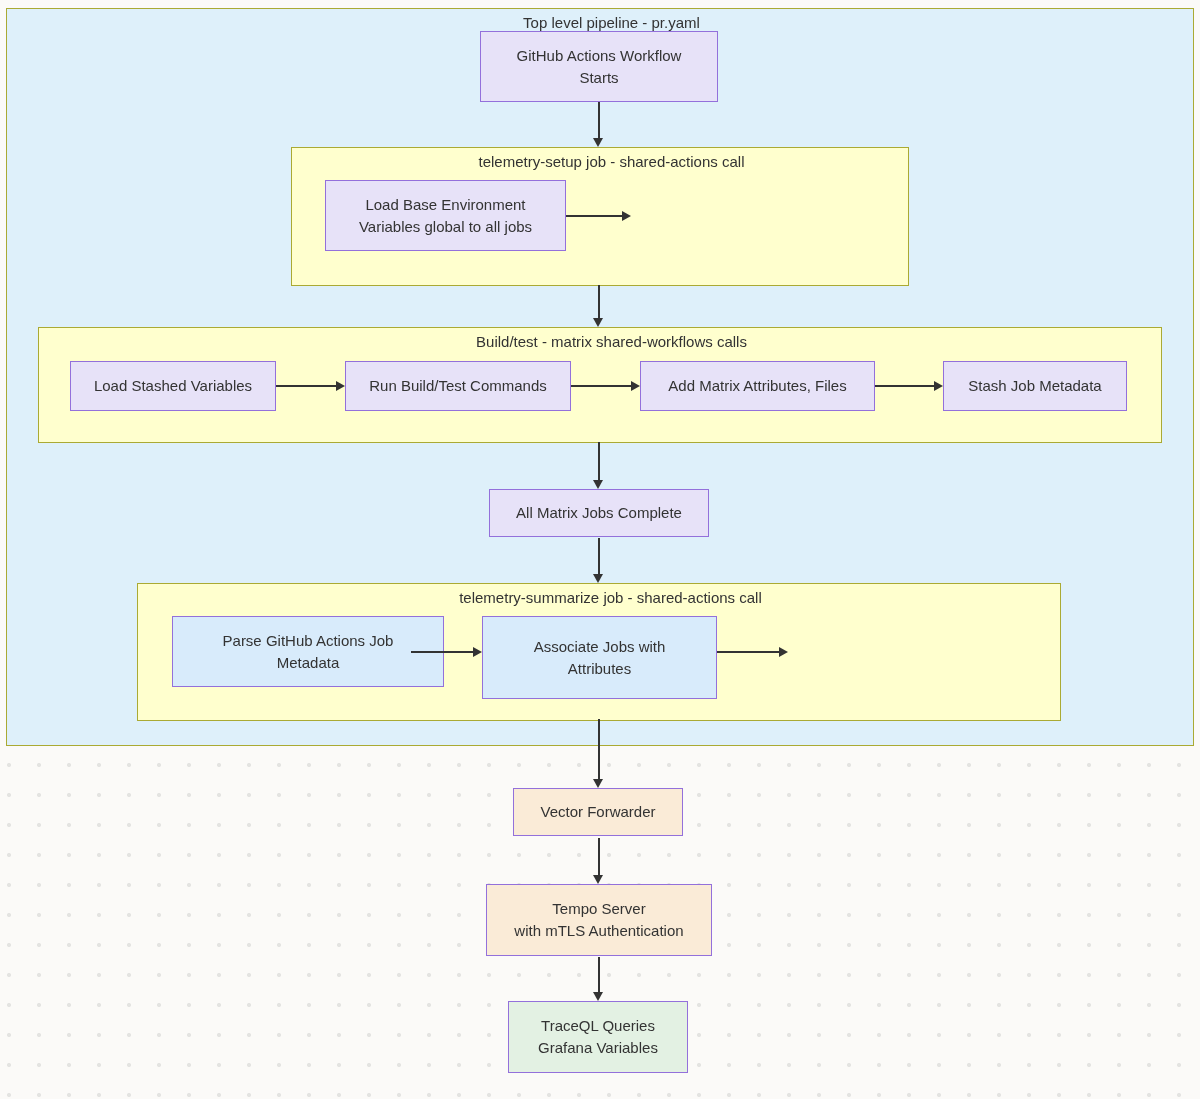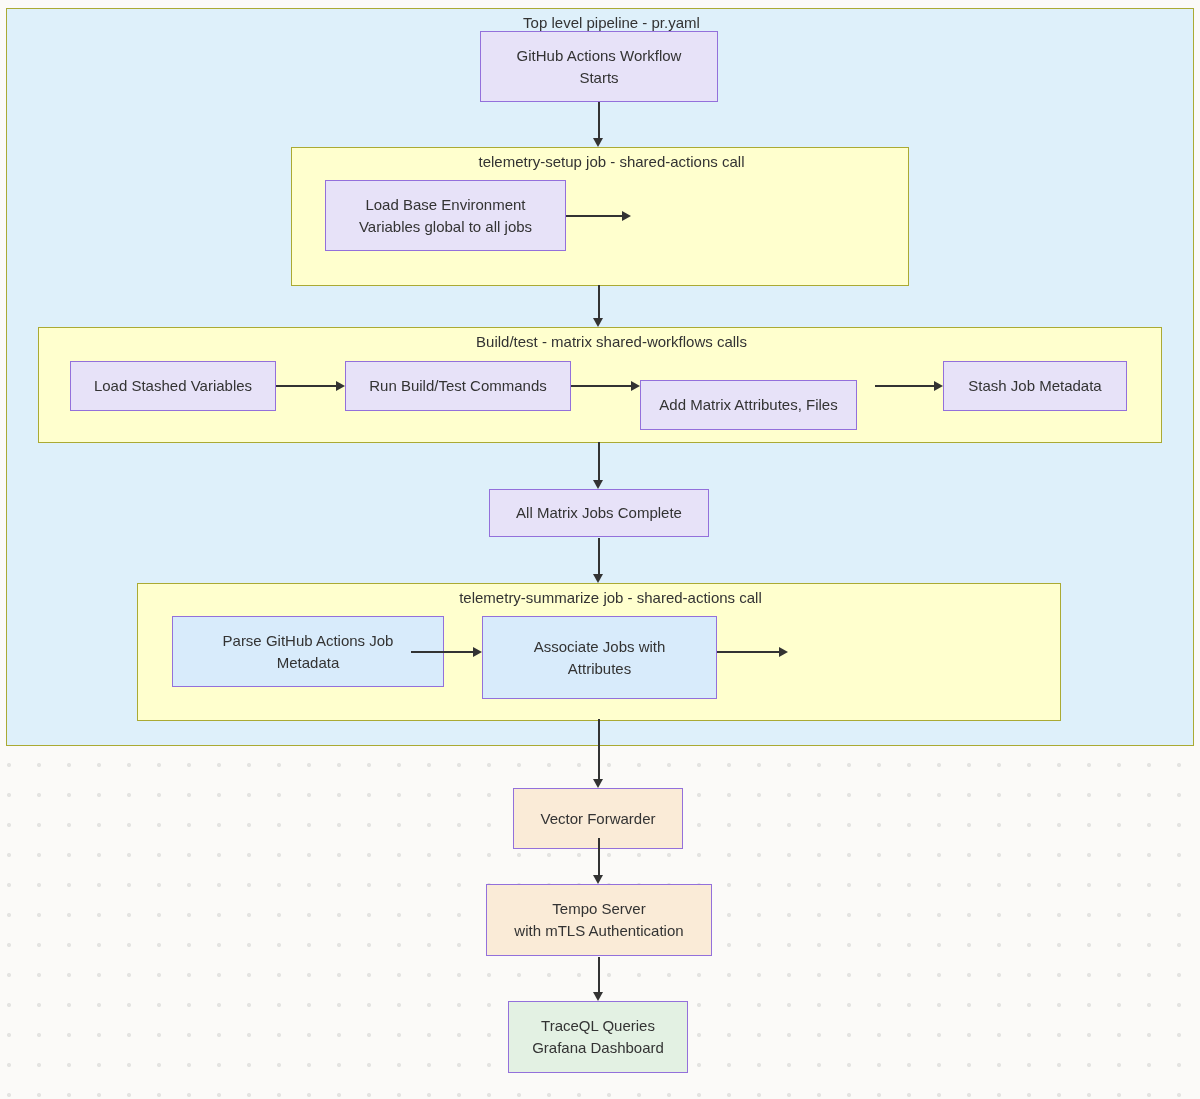--- a/index.html
+++ b/index.html
@@ -92,21 +92,21 @@
 
 
   <div class="node n-lav" style="left:345px;top:361px;width:226px;height:50px">
     <div>Run Build/Test Commands</div>
   </div>
 
   <div class="node n-lav" style="left:70px;top:361px;width:206px;height:50px">
     <div>Load Stashed Variables</div>
   </div>
 
-  <div class="node n-lav" style="left:640px;top:380px;width:217px;height:50px">
+  <div class="node n-lav" style="left:640px;top:361px;width:235px;height:50px">
     <div>Add Matrix Attributes, Files</div>
   </div>
 
   <div class="node n-lav" style="left:943px;top:361px;width:184px;height:50px">
     <div>Stash Job Metadata</div>
   </div>
 
   <div class="node n-lav" style="left:489px;top:489px;width:220px;height:48px">
     <div>All Matrix Jobs Complete</div>
   </div>
@@ -115,32 +115,32 @@
     <div>Parse GitHub Actions Job</div>
     <div>Metadata</div>
   </div>
 
   <div class="node n-blue" style="left:482px;top:616px;width:235px;height:83px">
     <div>Associate Jobs with</div>
     <div>Attributes</div>
   </div>
 
 
-  <div class="node n-peach" style="left:513px;top:788px;width:170px;height:61px">
+  <div class="node n-peach" style="left:513px;top:788px;width:170px;height:48px">
     <div>Vector Forwarder</div>
   </div>
 
   <div class="node n-peach" style="left:486px;top:884px;width:226px;height:72px">
     <div>Tempo Server</div>
     <div>with mTLS Authentication</div>
   </div>
 
   <div class="node n-green" style="left:508px;top:1001px;width:180px;height:72px">
     <div>TraceQL Queries</div>
-    <div>Grafana Dashboard</div>
+    <div>Grafana Variables</div>
   </div>
 
   <div class="eline" style="left:598px;top:102px;height:36px"></div>
   <div class="ehead-down" style="left:593px;top:138px"></div>
 
   <div class="eline" style="left:598px;top:285px;height:33px"></div>
   <div class="ehead-down" style="left:593px;top:318px"></div>
 
   <div class="eline" style="left:598px;top:442px;height:38px"></div>
   <div class="ehead-down" style="left:593px;top:480px"></div>

